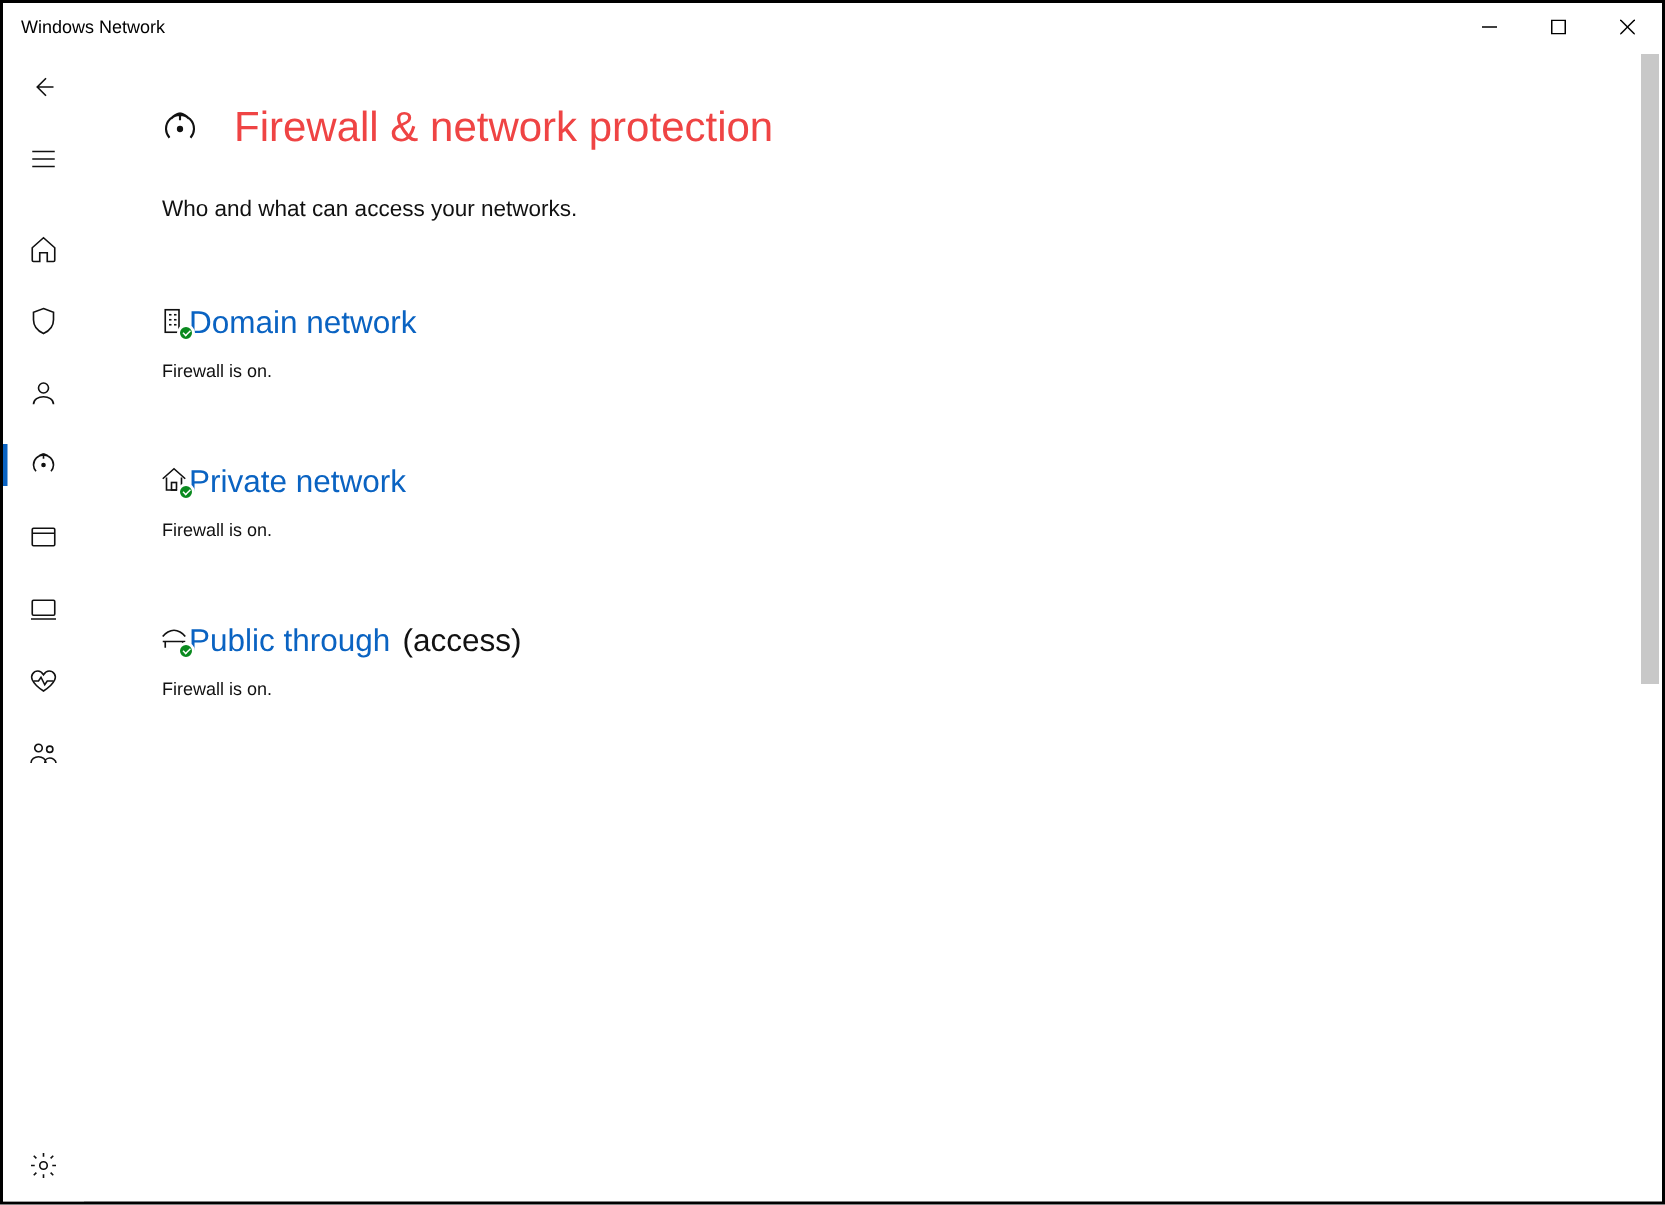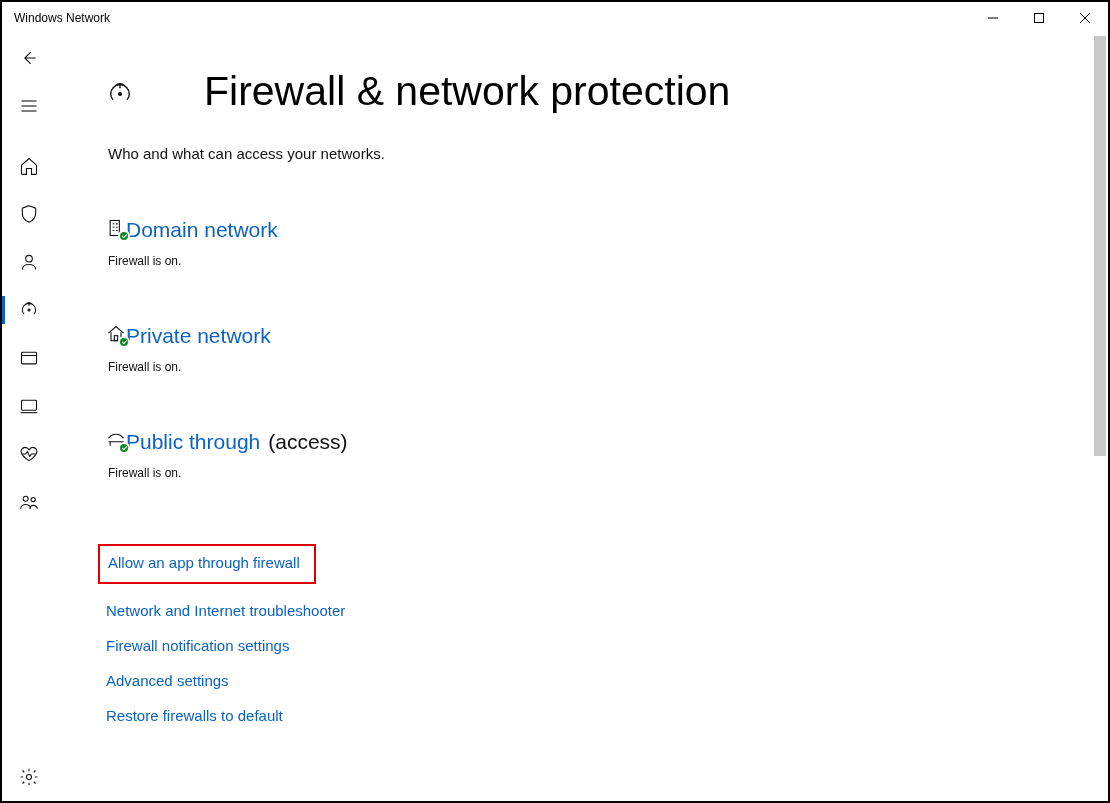--- a/index.html
+++ b/index.html
@@ -21,21 +21,21 @@
   .side-item { width: 54px; height: 48px; display: flex; align-items: center; justify-content: center; color: #111; position: relative; }
   .side-item svg { width: 20px; height: 20px; stroke: #111; fill: none; stroke-width: 1.3; }
   .side-item.active::before { content: ""; position: absolute; left: 0; top: 10px; bottom: 10px; width: 3px; background: #0a63c2; }
   .side-spacer { flex: 1; }
 
   
   .main { flex: 1; position: relative; overflow-y: auto; padding: 24px 40px 40px 50px; }
   .page-header { display: flex; align-items: center; gap: 22px; margin-top: 10px; }
   .page-header .hicon { position: relative; top: 4px; }
   .page-header .hicon svg { width: 28px; height: 28px; stroke: #111; fill: none; stroke-width: 1.2; }
-  .page-title { font-size: 41px; font-weight: 500; color: #000000; margin-left: 48px; }
+  .page-title { font-size: 28px; font-weight: 500; color: #ef4444; }
   .page-subtitle { font-size: 15px; color: #111; margin-top: 30px; margin-left: 2px; }
 
   .network-section { margin-top: 56px; }
   .network-head { display: flex; align-items: flex-start; }
   .net-icon { width: 20px; height: 20px; position: relative; }
   .net-icon svg { width: 20px; height: 20px; stroke: #111; fill: none; stroke-width: 1.3; }
   .badge-ok { position: absolute; right: -4px; bottom: -4px; width: 12px; height: 12px; border-radius: 50%; background: #0a8a1f; border: 2px solid #fff; display:flex; align-items:center; justify-content:center; }
   .badge-ok::after { content: ""; width: 4px; height: 2px; border-left: 1.5px solid #fff; border-bottom: 1.5px solid #fff; transform: rotate(-45deg); position: relative; top:-1px; }
   .net-link { font-size: 21px; color: #0a63c2; font-weight: 400; }
   .net-active { font-size: 21px; color: #111; margin-left: 8px; }
@@ -197,25 +197,16 @@
               <path d="M3 14h18M5 14v5M19 14v5M3 10c2-3 6-5 9-5s7 2 9 5"></path>
             </svg>
           <span class="badge-ok"></span>
         </span>
         <a class="net-link">Public through</a>
         <span class="net-active">(access)</span>
       </div>
       <p class="net-status">Firewall is on.</p>
     </div>
 
-    <div class="link-list">
-      <div class="highlight-box">
-        <a class="link-item">Allow an app through firewall</a>
-      </div>
-      <a class="link-item">Network and Internet troubleshooter</a>
-      <a class="link-item">Firewall notification settings</a>
-      <a class="link-item">Advanced settings</a>
-      <a class="link-item">Restore firewalls to default</a>
-    </div>
   </div>
 </div>
 
 <div class="scroll-thumb"></div>
 
 </body></html>

